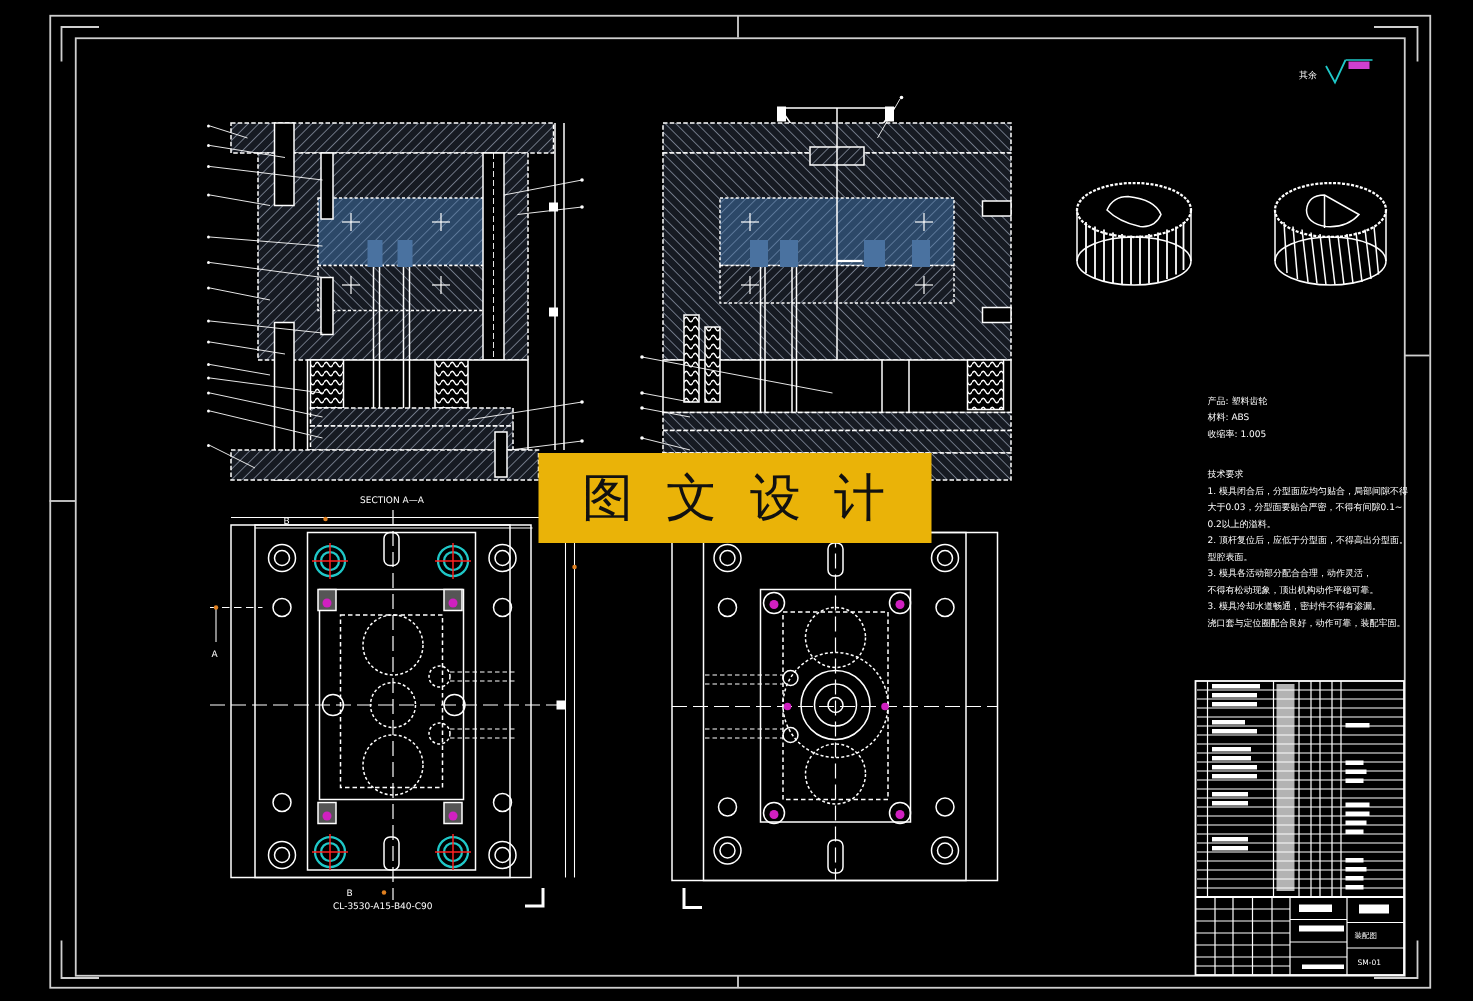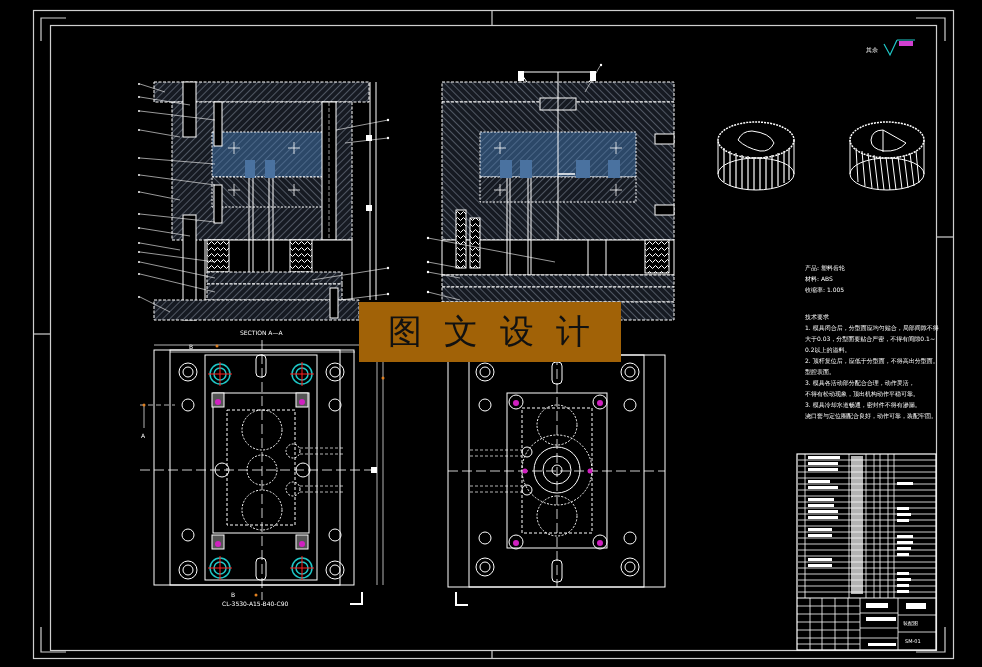--- a/index.html
+++ b/index.html
@@ -1,20 +1,20 @@
 <!DOCTYPE html>
 <html><head>
 <meta charset="utf-8">
 <style>
   html, body { margin:0; padding:0; background:#000; }
   body { width:982px; height:667px; overflow:hidden; position:relative; font-family:"DejaVu Sans", sans-serif; }
   #cad { position:absolute; left:0; top:0; }
   .watermark {
     position:absolute; left:359px; top:302px; width:262px; height:60px;
-    background:#a16207; display:flex; align-items:center; justify-content:center;
+    background:#eab308; display:flex; align-items:center; justify-content:center;
     letter-spacing:22px; font-family:"DejaVu Serif", serif; font-size:34px; color:#111;
     padding-left:20px; box-sizing:border-box;
   }
   .tech { position:absolute; left:805px; top:262px; width:135px; color:#fff; font-size:6px; line-height:11px; white-space:nowrap; overflow:hidden; }
   .tech div { height:11px; overflow:hidden; }
   .tb-text { font-size:5px; fill:#fff; font-family:"DejaVu Sans", sans-serif; }
   .lbl { font-size:6px; fill:#fff; font-family:"DejaVu Sans", sans-serif; }
 </style>
 </head>
 <body>

